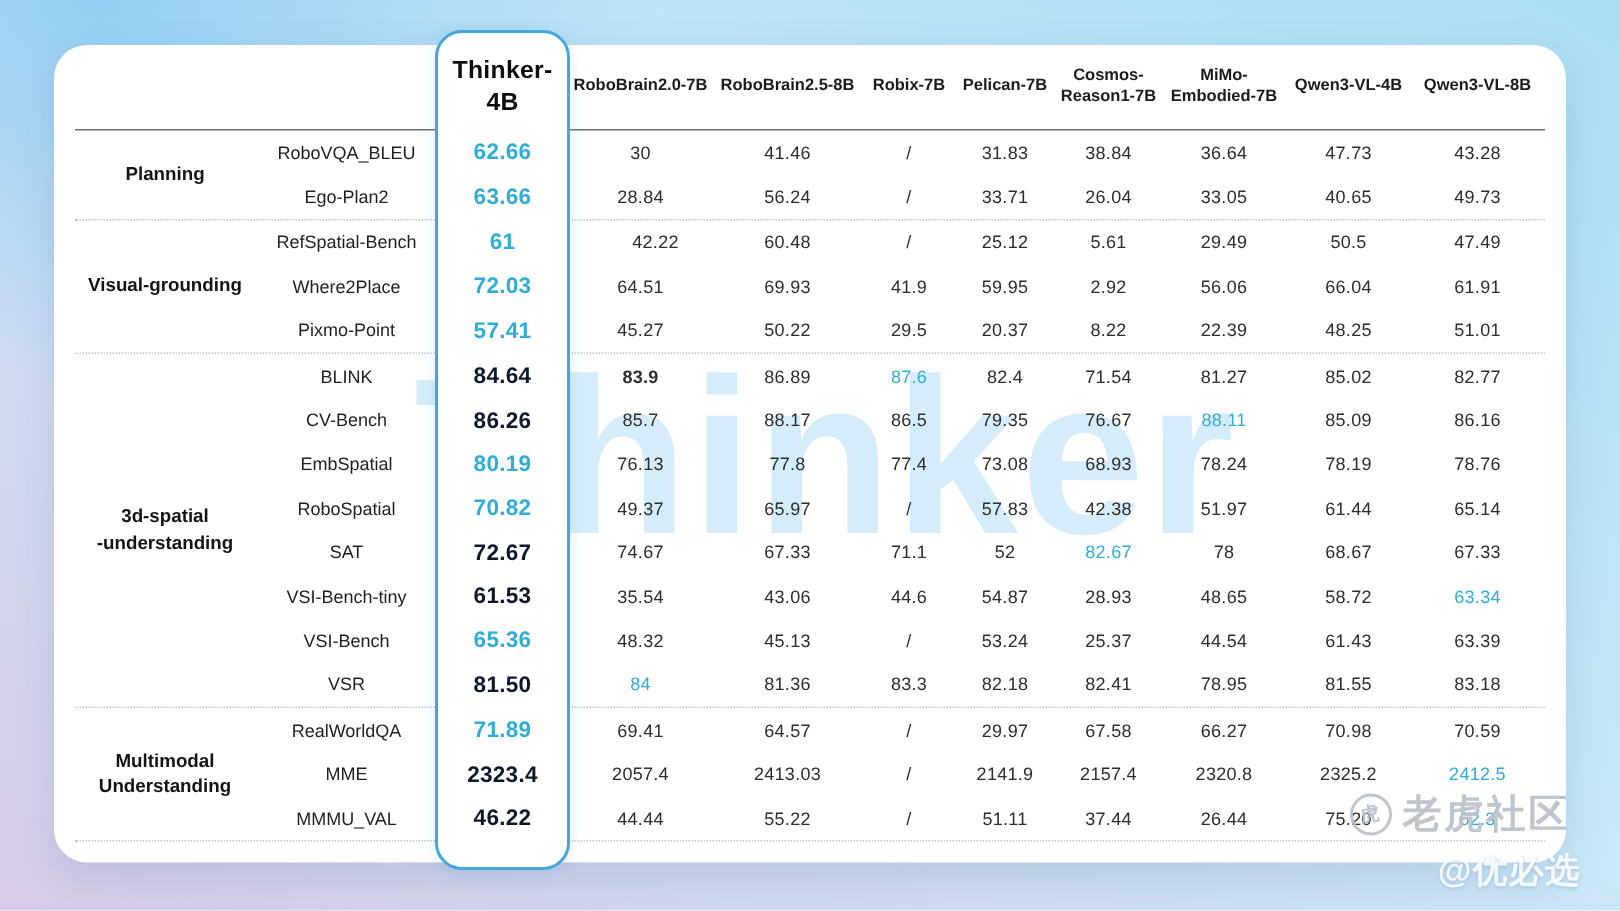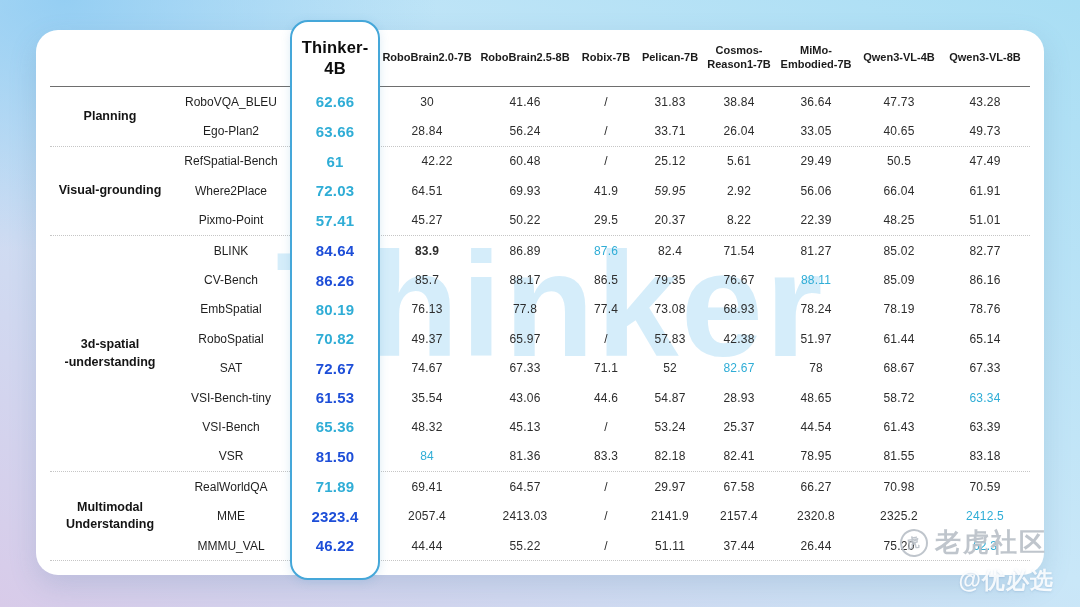--- a/index.html
+++ b/index.html
@@ -47,21 +47,21 @@
   .cell{
     display:flex;align-items:center;justify-content:center;
     position:relative;z-index:3;
   }
   .group-label{
     font-weight:700;font-size:12.5px;color:#141414;text-align:center;
     white-space:pre-line;line-height:1.4;
   }
   .bench{font-size:12px;color:#1f1f1f;}
   .val{font-size:12px;color:#2d2d2d;letter-spacing:0.2px;}
-  .val.thinker{font-weight:700;font-size:15px;color:#1d4ed8;}
+  .val.thinker{font-weight:700;font-size:15px;color:#0f172a;}
   .val.best{color:var(--accent);}
   .stamp{
     position:absolute;left:900px;top:525px;z-index:10;
     display:flex;align-items:center;gap:7px;
     color:rgba(186,192,200,0.92);font-weight:700;font-size:26px;
     letter-spacing:2px;
   }
   .stamp-icon{
     width:28px;height:28px;border:2.5px solid rgba(186,192,200,0.92);
     border-radius:50%;display:flex;align-items:center;justify-content:center;
@@ -124,21 +124,21 @@
         <div class="cell val" style="grid-area: 1 / 7;">25.12</div>
         <div class="cell val" style="grid-area: 1 / 8;">5.61</div>
         <div class="cell val" style="grid-area: 1 / 9;">29.49</div>
         <div class="cell val" style="grid-area: 1 / 10;">50.5</div>
         <div class="cell val" style="grid-area: 1 / 11;">47.49</div>
         <div class="cell bench" style="grid-area: 2 / 2;">Where2Place</div>
         <div class="cell val thinker best" style="grid-area: 2 / 3;">72.03</div>
         <div class="cell val" style="grid-area: 2 / 4;">64.51</div>
         <div class="cell val" style="grid-area: 2 / 5;">69.93</div>
         <div class="cell val" style="grid-area: 2 / 6;">41.9</div>
-        <div class="cell val" style="grid-area: 2 / 7; font-style: italic;">59.95</div>
+        <div class="cell val" style="grid-area: 2 / 7;">59.95</div>
         <div class="cell val" style="grid-area: 2 / 8;">2.92</div>
         <div class="cell val" style="grid-area: 2 / 9;">56.06</div>
         <div class="cell val" style="grid-area: 2 / 10;">66.04</div>
         <div class="cell val" style="grid-area: 2 / 11;">61.91</div>
         <div class="cell bench" style="grid-area: 3 / 2;">Pixmo-Point</div>
         <div class="cell val thinker best" style="grid-area: 3 / 3;">57.41</div>
         <div class="cell val" style="grid-area: 3 / 4;">45.27</div>
         <div class="cell val" style="grid-area: 3 / 5;">50.22</div>
         <div class="cell val" style="grid-area: 3 / 6;">29.5</div>
         <div class="cell val" style="grid-area: 3 / 7;">20.37</div>

